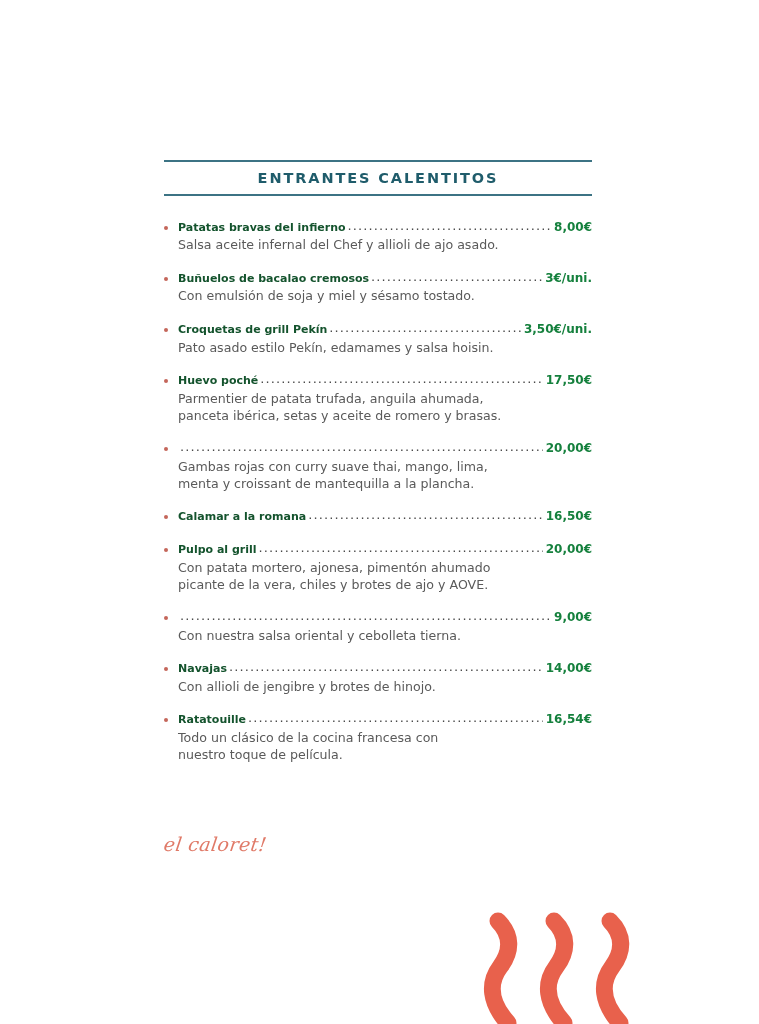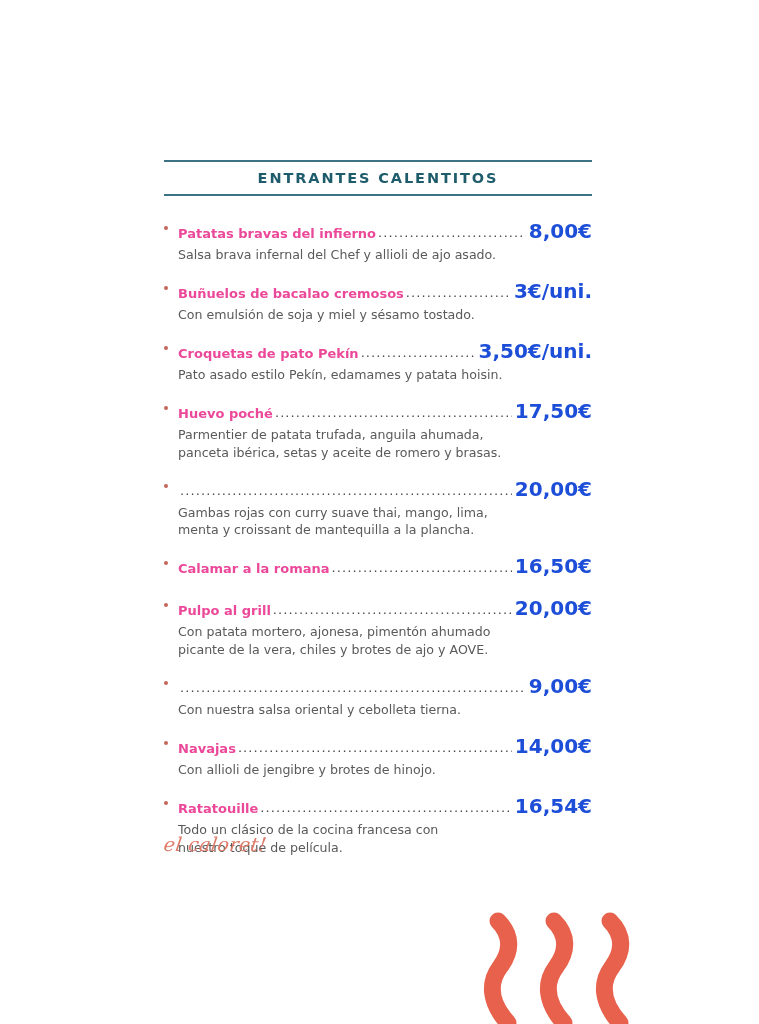--- a/index.html
+++ b/index.html
@@ -77,42 +77,42 @@
     background: #C4665A;
   }
 
   .item-line {
     display: flex;
     align-items: baseline;
     width: 100%;
     line-height: 1.35;
   }
   .item-name {
-    font-size: 13px;
+    font-size: 11px;
     font-weight: bold;
-    color: #ec4899;
+    color: #14532d;
     white-space: nowrap;
     flex: 0 0 auto;
   }
   .leader {
     flex: 1 1 auto;
     min-width: 6px;
     margin: 0 1px 0 2px;
     overflow: hidden;
     white-space: nowrap;
     color: #4a4a4a;
     font-size: 13px;
     letter-spacing: 1.1px;
     position: relative;
     top: -1px;
   }
   .item-price {
-    font-size: 20px;
+    font-size: 12px;
     font-weight: bold;
-    color: #1d4ed8;
+    color: #15803d;
     white-space: nowrap;
     flex: 0 0 auto;
     padding-left: 2px;
   }
 
   .item-desc {
     margin-top: 1px;
     font-size: 12.6px;
     color: #5A5A5A;
     line-height: 1.37;
@@ -156,39 +156,39 @@
     </div>
 
     <div class="items" id="items-container">
         <div class="menu-item">
           <span class="bullet-dot"></span>
           <div class="item-line">
             <span class="item-name">Patatas bravas del infierno</span>
             <span class="leader">......................................................................................................</span>
             <span class="item-price">8,00€</span>
           </div>
-          <div class="item-desc">Salsa brava infernal del Chef y allioli de ajo asado.</div>
+          <div class="item-desc">Salsa aceite infernal del Chef y allioli de ajo asado.</div>
         </div>
         <div class="menu-item">
           <span class="bullet-dot"></span>
           <div class="item-line">
             <span class="item-name">Buñuelos de bacalao cremosos</span>
             <span class="leader">......................................................................................................</span>
             <span class="item-price">3€/uni.</span>
           </div>
           <div class="item-desc">Con emulsión de soja y miel y sésamo tostado.</div>
         </div>
         <div class="menu-item">
           <span class="bullet-dot"></span>
           <div class="item-line">
-            <span class="item-name">Croquetas de pato Pekín</span>
+            <span class="item-name">Croquetas de grill Pekín</span>
             <span class="leader">......................................................................................................</span>
             <span class="item-price">3,50€/uni.</span>
           </div>
-          <div class="item-desc">Pato asado estilo Pekín, edamames y patata hoisin.</div>
+          <div class="item-desc">Pato asado estilo Pekín, edamames y salsa hoisin.</div>
         </div>
         <div class="menu-item">
           <span class="bullet-dot"></span>
           <div class="item-line">
             <span class="item-name">Huevo poché</span>
             <span class="leader">......................................................................................................</span>
             <span class="item-price">17,50€</span>
           </div>
           <div class="item-desc">Parmentier de patata trufada, anguila ahumada,
 panceta ibérica, setas y aceite de romero y brasas.</div>

